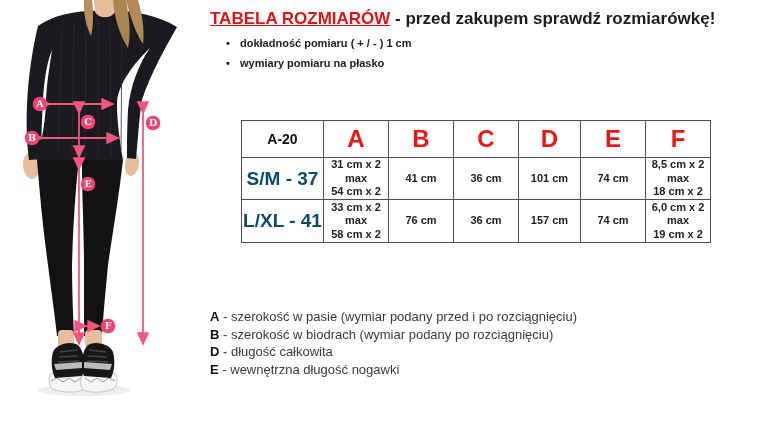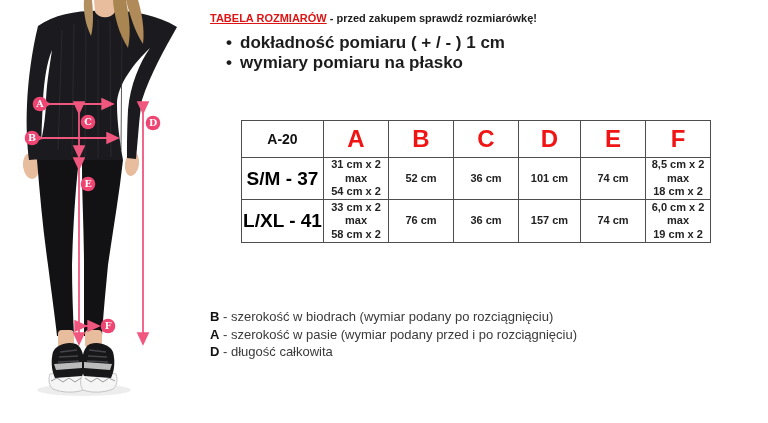--- a/index.html
+++ b/index.html
@@ -4,32 +4,32 @@
 <style>
   html,body{margin:0;padding:0;background:#ffffff;}
   body{width:768px;height:423px;font-family:"Liberation Sans",sans-serif;}
   .canvas{position:relative;width:768px;height:423px;background:#fff;overflow:hidden;}
 
   
   .figure{position:absolute;left:0;top:0;width:200px;height:400px;}
 
   
   .header{position:absolute;left:210px;top:9px;width:550px;}
-  .title{font-size:11px;font-weight:bold;color:#1c1c1c;line-height:19px;}
+  .title{font-size:17px;font-weight:bold;color:#1c1c1c;line-height:19px;}
   .title .hl{color:#dd1414;text-decoration:underline;}
   .bullets{margin-top:5px;}
-  .bullet-row{font-size:17px;font-weight:bold;color:#1c1c1c;line-height:20px;padding-left:16px;}
+  .bullet-row{font-size:11px;font-weight:bold;color:#1c1c1c;line-height:20px;padding-left:16px;}
   .bullet-glyph{display:inline-block;width:14px;}
 
   
   table.size-table{position:absolute;left:241px;top:120px;border-collapse:collapse;table-layout:fixed;}
   .size-table td,.size-table th{border:1px solid #4d4d4d;text-align:center;vertical-align:middle;padding:0;background:#fff;}
   .corner{font-size:14px;font-weight:bold;color:#111;}
   .letter{color:#f01414;font-size:24px;font-weight:bold;font-family:"Liberation Sans",sans-serif;}
-  .size-cell{color:#000000;font-size:19px;font-weight:bold;}
+  .size-cell{color:#0c4a6e;font-size:19px;font-weight:bold;}
   .val{font-size:11px;font-weight:bold;color:#222;white-space:pre-line;line-height:1.22;}
 
   
   .legend{position:absolute;left:210px;top:308px;}
   .legend-row{font-size:13px;line-height:17.6px;color:#3a3a3a;}
   .legend-key{font-weight:bold;color:#111;}
 </style>
 </head>
 <body>
 
@@ -187,21 +187,21 @@
       <th class="letter">C</th>
       <th class="letter">D</th>
       <th class="letter">E</th>
       <th class="letter">F</th>
     </tr>
     <tr style="height:42px">
       <td class="size-cell">S/M - 37</td>
       <td class="val">31 cm x 2
 max
 54 cm x 2</td>
-      <td class="val">52 cm</td>
+      <td class="val">41 cm</td>
       <td class="val">36 cm</td>
       <td class="val">101 cm</td>
       <td class="val">74 cm</td>
       <td class="val">8,5 cm x 2
 max
 18 cm x 2</td>
     </tr>
     <tr style="height:43px">
       <td class="size-cell">L/XL - 41</td>
       <td class="val">33 cm x 2
@@ -212,18 +212,19 @@
       <td class="val">157 cm</td>
       <td class="val">74 cm</td>
       <td class="val">6,0 cm x 2
 max
 19 cm x 2</td>
     </tr>
   </tbody>
     </table>
 
   <div class="legend">
+    <div class="legend-row"><span class="legend-key">A</span> <span>- szerokość w pasie (wymiar podany przed i po rozciągnięciu)</span></div>
     <div class="legend-row"><span class="legend-key">B</span> <span>- szerokość w biodrach (wymiar podany po rozciągnięciu)</span></div>
-    <div class="legend-row"><span class="legend-key">A</span> <span>- szerokość w pasie (wymiar podany przed i po rozciągnięciu)</span></div>
     <div class="legend-row"><span class="legend-key">D</span> <span>- długość całkowita</span></div>
+    <div class="legend-row"><span class="legend-key">E</span> <span>- wewnętrzna długość nogawki</span></div>
   </div>
 
 </div>
 
 </body></html>

